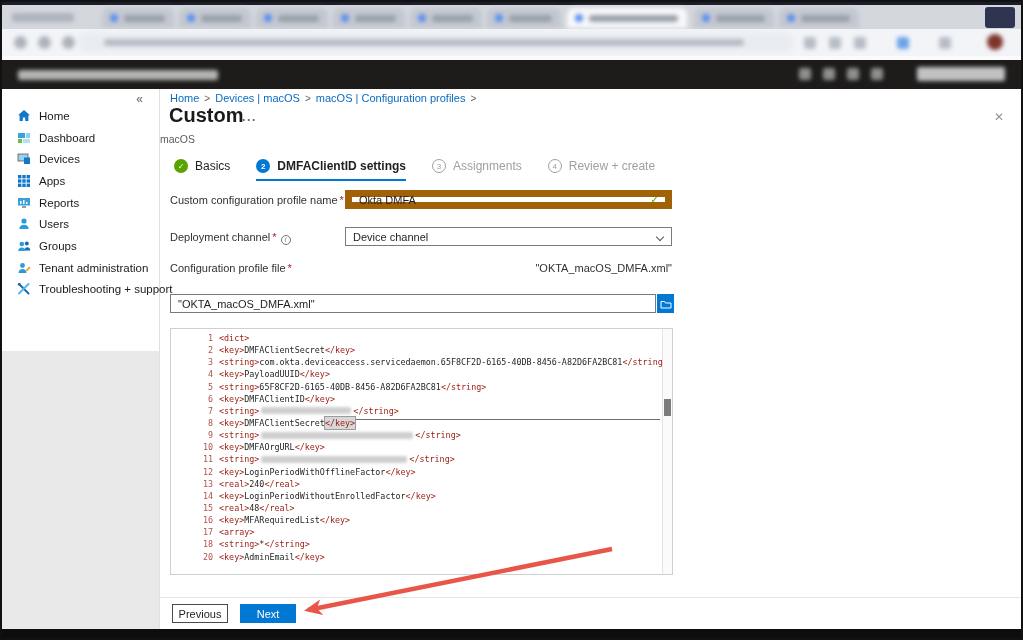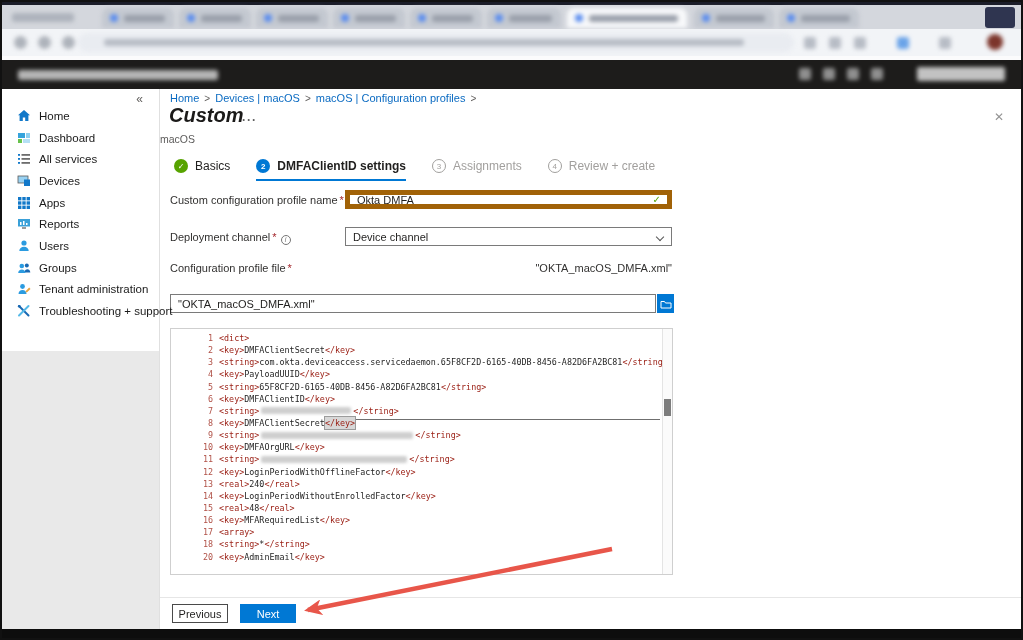--- a/index.html
+++ b/index.html
@@ -46,39 +46,39 @@
   .nav-items{position:absolute;left:0;top:16px;right:0;z-index:2;}
   .nav-item{height:21.7px;display:flex;align-items:center;padding-left:14px;cursor:pointer;}
   .nav-item .ic{width:16px;height:16px;display:inline-flex;align-items:center;justify-content:center;flex:0 0 16px;}
   .nav-item .lbl{margin-left:7px;font-size:11.5px;color:#1a1a1a;white-space:nowrap;}
 
   
   .content{position:relative;flex:1;background:#fff;overflow:hidden;}
   .breadcrumb{position:absolute;left:10px;top:3px;font-size:11px;white-space:nowrap;}
   .breadcrumb a{color:var(--link,#0b6bc2);text-decoration:none;cursor:pointer;}
   .breadcrumb .sep{color:#605e5c;margin:0 5px;font-size:10px;}
-  .page-title{position:absolute;left:9px;top:15px;font-size:20px;font-weight:700;color:#1b1a19;font-style:italic;}
+  .page-title{position:absolute;left:9px;top:15px;font-size:20px;font-weight:700;color:#1b1a19;}
   .title-ellipsis{position:absolute;left:82px;top:24px;color:#5f5f5f;font-size:12px;font-weight:700;letter-spacing:1px;cursor:pointer;}
   .close-x{position:absolute;right:17px;top:21px;color:#949494;font-size:12px;cursor:pointer;}
   .page-subtitle{position:absolute;left:0;top:44px;font-size:10.5px;color:#5c5b5a;}
 
   .steps{position:absolute;left:14px;top:70px;display:flex;align-items:flex-start;gap:26px;}
   .step{display:flex;align-items:center;gap:7px;padding-bottom:6px;border-bottom:2px solid transparent;font-size:12px;color:#201f1e;}
   .step.active{border-bottom-color:var(--accent,#0078d4);font-weight:700;}
   .step.todo{color:#a19f9d;}
   .scircle{width:14px;height:14px;border-radius:50%;display:inline-flex;align-items:center;justify-content:center;font-size:8px;flex:0 0 14px;}
   .scircle.done{background:var(--success,#57a300);color:#fff;}
   .scircle.active{background:var(--accent,#0078d4);color:#fff;font-weight:700;}
   .scircle.todo{border:1px solid #a19f9d;color:#a19f9d;background:#fff;}
 
   .flabel{position:absolute;left:10px;font-size:11px;color:#323130;white-space:nowrap;}
   .req{color:var(--required,#a4262c);margin-left:2px;}
   .info-i{display:inline-flex;width:10px;height:10px;border:1px solid #767676;border-radius:50%;color:#767676;font-size:7px;font-style:italic;align-items:center;justify-content:center;margin-left:4px;vertical-align:-1px;}
   .tinput{position:absolute;left:185px;width:327px;height:19px;background:#fff;font-size:11px;color:#201f1e;display:flex;align-items:center;padding:0 18px 0 7px;}
-  .named{border:5px solid #a16207;}
+  .named{border:7px solid #a16207;}
   .grayb{border:1px solid #7a7a7a;}
   .green-check{position:absolute;right:6px;color:var(--success,#57a300);font-size:10px;}
   .chev{position:absolute;right:8px;top:6px;width:6px;height:6px;border-right:1.4px solid #555;border-bottom:1.4px solid #555;transform:rotate(45deg);}
   .file-display{position:absolute;left:185px;top:173px;width:327px;text-align:right;font-size:11px;color:#323130;}
   .file-input{position:absolute;left:10px;top:205px;width:486px;height:19px;border:1px solid #7a7a7a;font-size:11px;color:#201f1e;display:flex;align-items:center;padding-left:7px;}
   .browse-btn{position:absolute;left:497px;top:205px;width:17px;height:19px;background:var(--accent,#0078d4);display:flex;align-items:center;justify-content:center;cursor:pointer;}
 
   
   .codebox{position:absolute;left:10px;top:239px;width:503px;height:247px;border:1px solid #cfcfcf;background:#fff;overflow:hidden;}
   .codelines{position:absolute;left:0;top:3px;right:12px;font-family:"DejaVu Sans Mono",monospace;font-size:8.4px;line-height:12.15px;color:var(--code-text,#1f1f1f);}
@@ -196,37 +196,20 @@
           <div class="nav-item">
             <span class="ic">
               <svg width="14" height="14" viewBox="0 0 14 14">
                 <rect x="1" y="2" width="7" height="5" fill="#35a3dc"></rect>
                 <rect x="9" y="2" width="4" height="5" fill="#8ed0f0"></rect>
                 <rect x="1" y="8" width="4" height="4" fill="#67c24c"></rect>
                 <rect x="6" y="8" width="7" height="4" fill="#b5e0f5"></rect>
               </svg>
             </span>
             <span class="lbl">Dashboard</span>
-          </div>
-          <div class="nav-item">
-            <span class="ic">
-              <svg width="14" height="14" viewBox="0 0 14 14">
-                <g fill="#6d6d6d">
-                  <rect x="4.5" y="2" width="8.5" height="1.8"></rect>
-                  <rect x="4.5" y="6" width="8.5" height="1.8"></rect>
-                  <rect x="4.5" y="10" width="8.5" height="1.8"></rect>
-                </g>
-                <g fill="#1178c9">
-                  <rect x="1" y="2" width="2" height="1.8"></rect>
-                  <rect x="1" y="6" width="2" height="1.8"></rect>
-                  <rect x="1" y="10" width="2" height="1.8"></rect>
-                </g>
-              </svg>
-            </span>
-            <span class="lbl">All services</span>
           </div>
           <div class="nav-item">
             <span class="ic">
               <svg width="14" height="14" viewBox="0 0 14 14">
                 <rect x="1" y="2" width="10" height="7" fill="#9ad2f2" stroke="#5a5a5a" stroke-width="0.8"></rect>
                 <rect x="7" y="5.5" width="6" height="6.5" fill="#1178c9"></rect>
               </svg>
             </span>
             <span class="lbl">Devices</span>
           </div>

